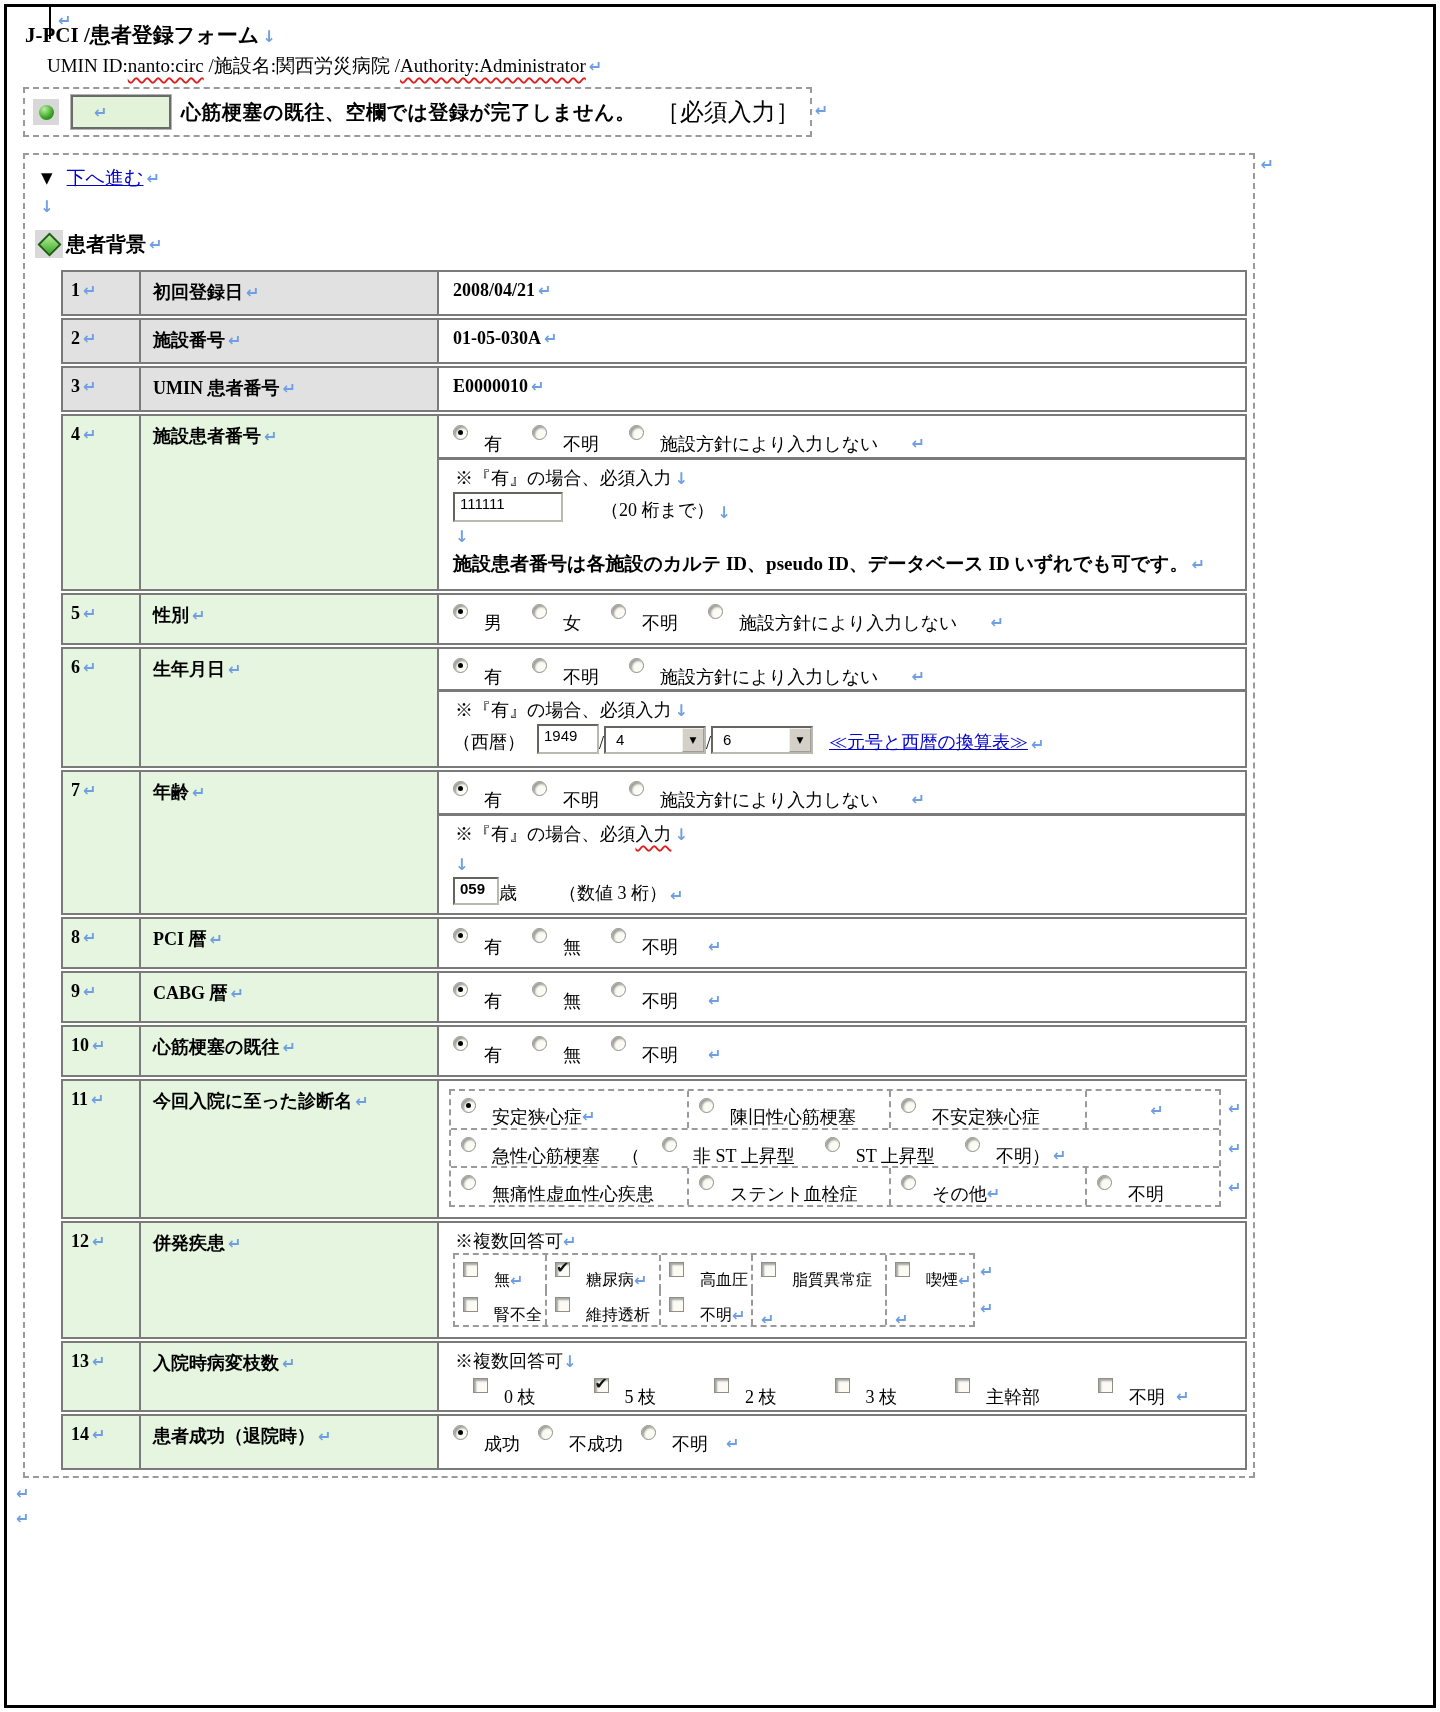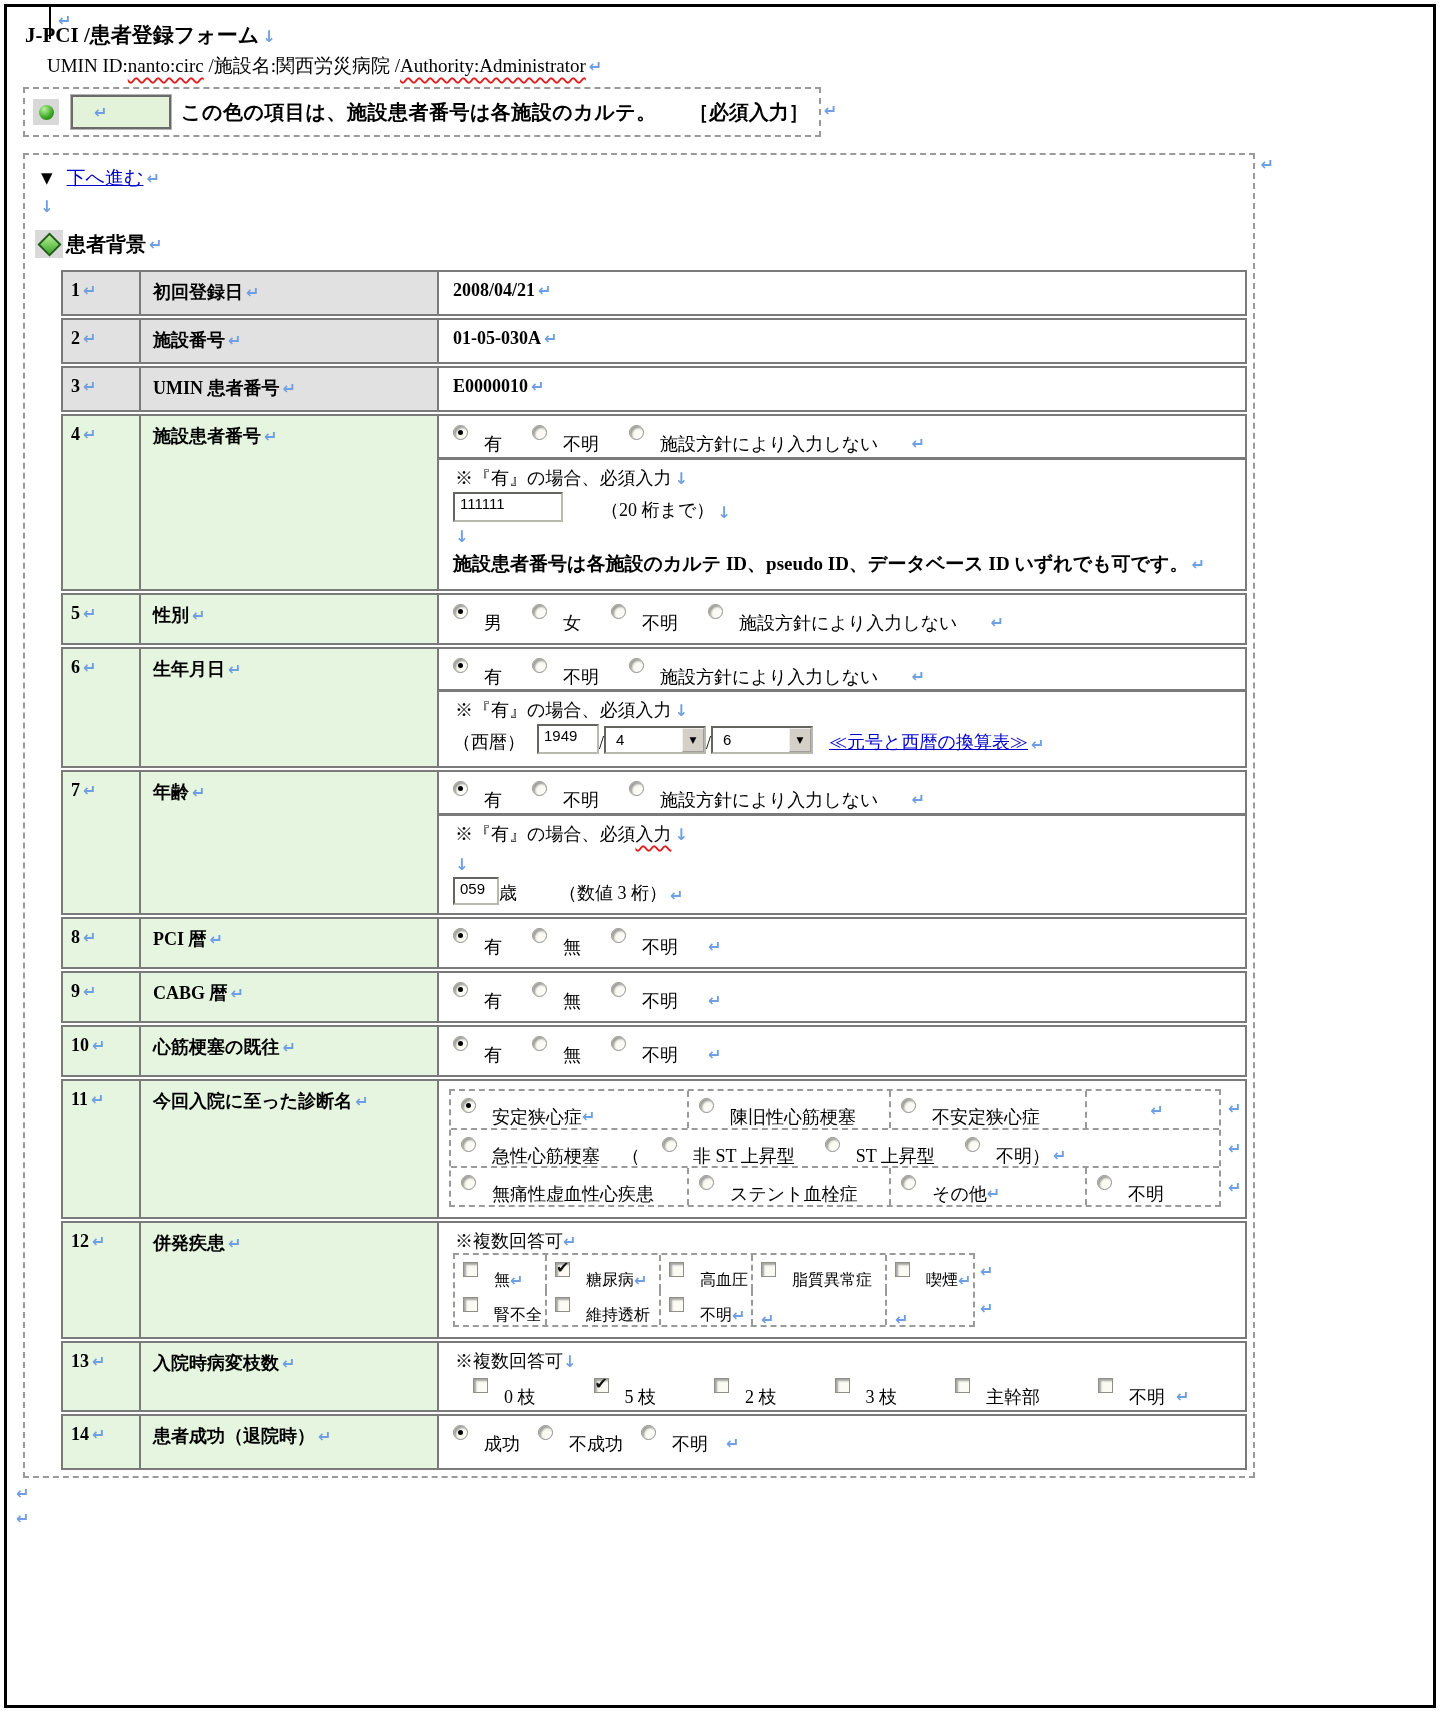--- a/index.html
+++ b/index.html
@@ -14,21 +14,21 @@
   .wavy{text-decoration-line:underline;text-decoration-style:wavy;text-decoration-color:#e02020;text-decoration-thickness:2px;text-underline-offset:5px;}
   .title{margin:14px 0 0 18px;font-size:21px;font-weight:bold;}
   .subtitle{margin:4px 0 0 40px;font-size:19px;}
   
   .legendline{display:flex;align-items:flex-start;margin:8px 0 0 16px;}
   .legendbox{border:2px dashed #9a9a9a;padding:6px 10px 6px 8px;display:flex;align-items:center;background:#fff;}
   .orbtile{width:26px;height:26px;background:#d8d8d8;display:flex;align-items:center;justify-content:center;margin-right:4px;}
   .orb{width:15px;height:15px;border-radius:50%;background:radial-gradient(circle at 35% 28%,#b8f3a0,#3aa223 60%,#1c6e14);}
   .legendinput{width:100px;height:34px;border:2px solid #6a6a6a;outline:1px solid #b5b5b5;background:#e3f3da;display:flex;align-items:center;padding-left:18px;box-sizing:border-box;margin:0 10px 0 8px;}
   .legendtext{font-weight:bold;font-size:20px;letter-spacing:0.5px;}
-  .legendreq{font-weight:bold;font-size:20px;margin-left:32px;}
+  .legendreq{font-weight:normal;font-size:24px;margin-left:20px;}
   
   .mainbox{position:relative;margin:16px 0 0 16px;width:1232px;border:2px dashed #9a9a9a;padding:8px 0 4px 10px;box-sizing:border-box;background:#fff;}
   .topright-ret{position:absolute;right:-24px;top:0;}
   .downline{font-size:19px;padding:2px 0 0 6px;display:flex;align-items:center;}
   .tri{font-family:"DejaVu Sans",sans-serif;font-size:15px;margin-right:14px;}
   .tri::after{content:"\25BC";}
   .bluelink{color:#0000cc;text-decoration:underline;cursor:pointer;}
   .dnline{padding:6px 0 0 2px;}
   .sectline{display:flex;align-items:center;padding:14px 0 8px 0;}
   .diamondtile{width:28px;height:28px;background:#d9d9d9;display:flex;align-items:center;justify-content:center;margin-right:3px;}
@@ -91,21 +91,21 @@
   <div class="subtitle"><span>UMIN ID:</span><span class="wavy">nanto:circ</span><span> /施設名:関西労災病院  /</span><span class="wavy">Authority:Administrator</span><span class="ret"></span></div>
 
   <div class="legendline">
     <div class="legendbox">
       <span class="orbtile">
           <span class="orb"></span>
         </span>
       <span class="legendinput">
           <span class="ret"></span>
         </span>
-      <span class="legendtext">この色の項目は、施設患者番号は各施設のカルテ。</span>
+      <span class="legendtext">心筋梗塞の既往、空欄では登録が完了しません。</span>
       <span class="legendreq">［必須入力］</span>
     </div>
     <span class="ret" style="margin-top:14px;"></span>
   </div>
 
   <div class="mainbox">
     <span class="ret topright-ret"></span>
 
     <div class="downline">
       <span class="tri"></span>
@@ -267,21 +267,21 @@
             <span class="opt">
                 <span class="radio"></span>
                 <span class="olabel">施設方針により入力しない</span>
               </span>
             <span class="ret" style="position:relative;top:10px;"></span>
           </div>
           <div class="subrow" style="padding-bottom:4px;">
             <div class="note"><span>※『有』の場合、必須</span><span class="wavy"><span>入力</span><span class="dn"></span></span></div>
             <div class="note" style="padding-top:8px;"><span class="wavy"><span class="dn" style="padding-left:0;"></span></span></div>
             <div class="inline" style="padding-top:2px;">
-              <span class="tinput" style="width:46px;height:28px;align-items:flex-start;">
+              <span class="tinput" style="width:46px;height:28px;align-items:flex-start;font-weight:bold;">
                   <span>059</span>
                 </span>
               <span>歳</span>
               <span style="margin-left:42px;">（数値 3 桁）</span>
               <span class="ret"></span>
             </div>
           </div>
         </div>
       </div>
 

